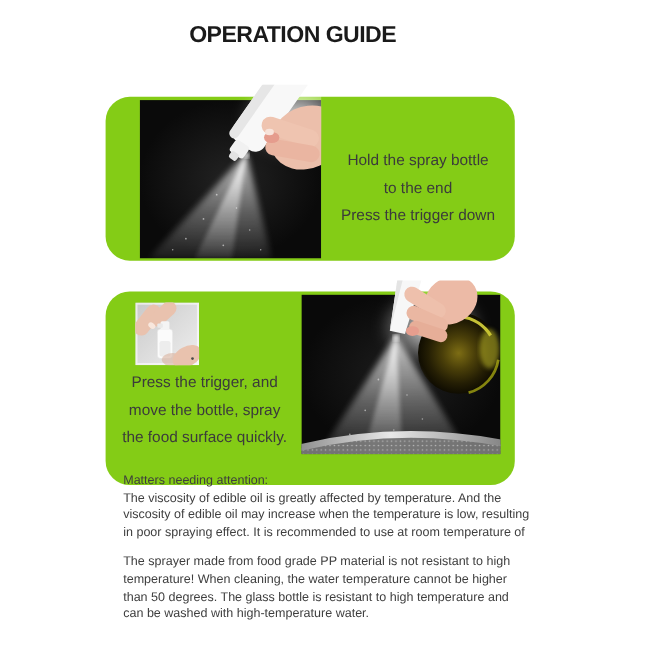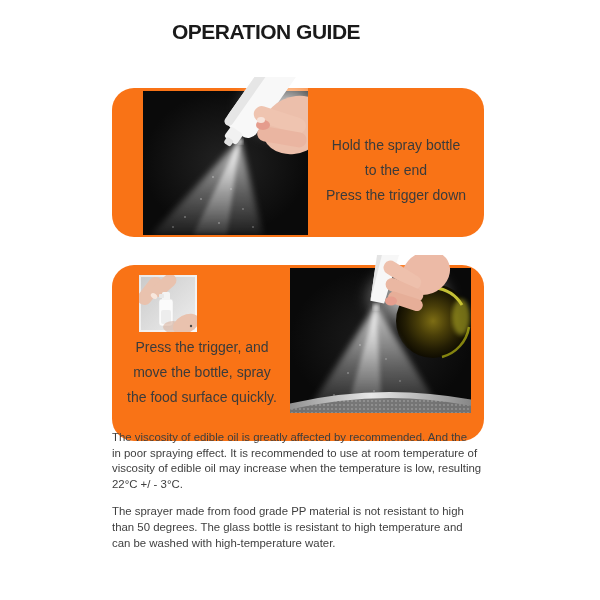--- a/index.html
+++ b/index.html
@@ -9,22 +9,22 @@
   }
   .page { position:relative; width:600px; height:600px; background:#ffffff; overflow:hidden; }
 
   .title {
     position:absolute; top:20px; left:0; width:532px; margin:0;
     text-align:center; font-size:21px; font-weight:700; letter-spacing:-0.5px;
     color:#1a1a1a;
   }
 
   .panel {
-    position:absolute; left:112px; width:372px;
-    background:#f97316; border-radius:22px;
+    position:absolute; left:96px; width:372px;
+    background:#84cc16; border-radius:22px;
   }
   .panel1 { top:88px;  height:149px; }
   .panel2 { top:265px; height:176px; }
 
   .photo { position:absolute; }
   .photo1 { left:31px;  top:3px; width:165px; height:144px; }
   .photo1 svg { position:absolute; left:0; top:-14px; display:block; }
   .photo2 { left:178px; top:3px; width:181px; height:145px; }
   .photo2 svg { position:absolute; left:0; top:-13px; display:block; }
 
@@ -223,26 +223,27 @@
           <rect x="94" y="4" width="42" height="14" rx="7" fill="#eec0ac" transform="rotate(32 98 11)"></rect>
           <rect x="96" y="22" width="40" height="13" rx="6.5" fill="#eab7a2" transform="rotate(24 100 28)"></rect>
           <rect x="98" y="36" width="36" height="12" rx="6" fill="#e6ae98" transform="rotate(18 102 42)"></rect>
           <ellipse cx="101" cy="46" rx="6" ry="4.5" fill="#e69e8e"></ellipse>
         </g>
       </svg>
     </div>
   </section>
 
   <section class="notes">
+    <div class="line">Matters needing attention:</div>
     <div class="para1">
-      <div class="line">The viscosity of edible oil is greatly affected by recommended. And the</div>
+      <div class="line">The viscosity of edible oil is greatly affected by temperature. And the</div>
+      <div class="line">viscosity of edible oil may increase when the temperature is low, resulting</div>
       <div class="line">in poor spraying effect. It is recommended to use at room temperature of</div>
-      <div class="line">viscosity of edible oil may increase when the temperature is low, resulting</div>
-      <div class="line">22°C +/ - 3°C.</div>
     </div>
     <div class="para2">
       <div class="line">The sprayer made from food grade PP material is not resistant to high</div>
+      <div class="line">temperature! When cleaning, the water temperature cannot be higher</div>
       <div class="line">than 50 degrees. The glass bottle is resistant to high temperature and</div>
       <div class="line">can be washed with high-temperature water.</div>
     </div>
   </section>
 
 </div>
 
 </body></html>

